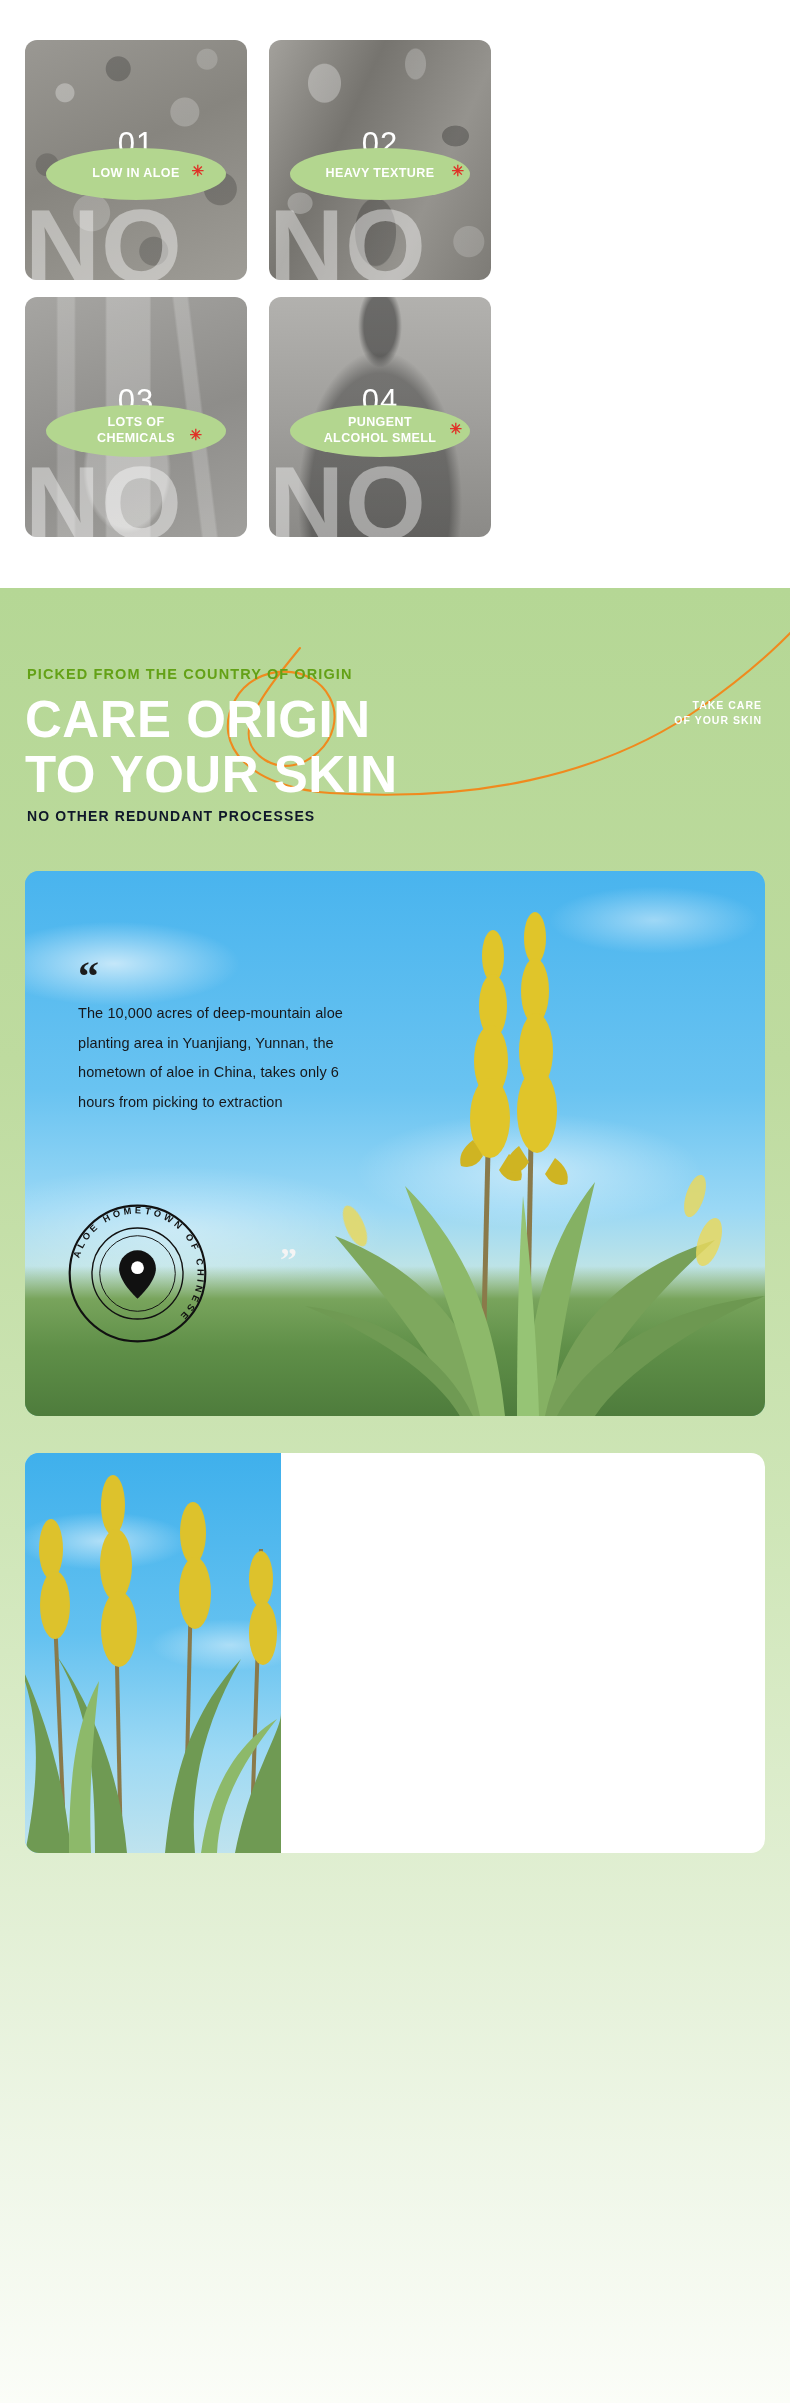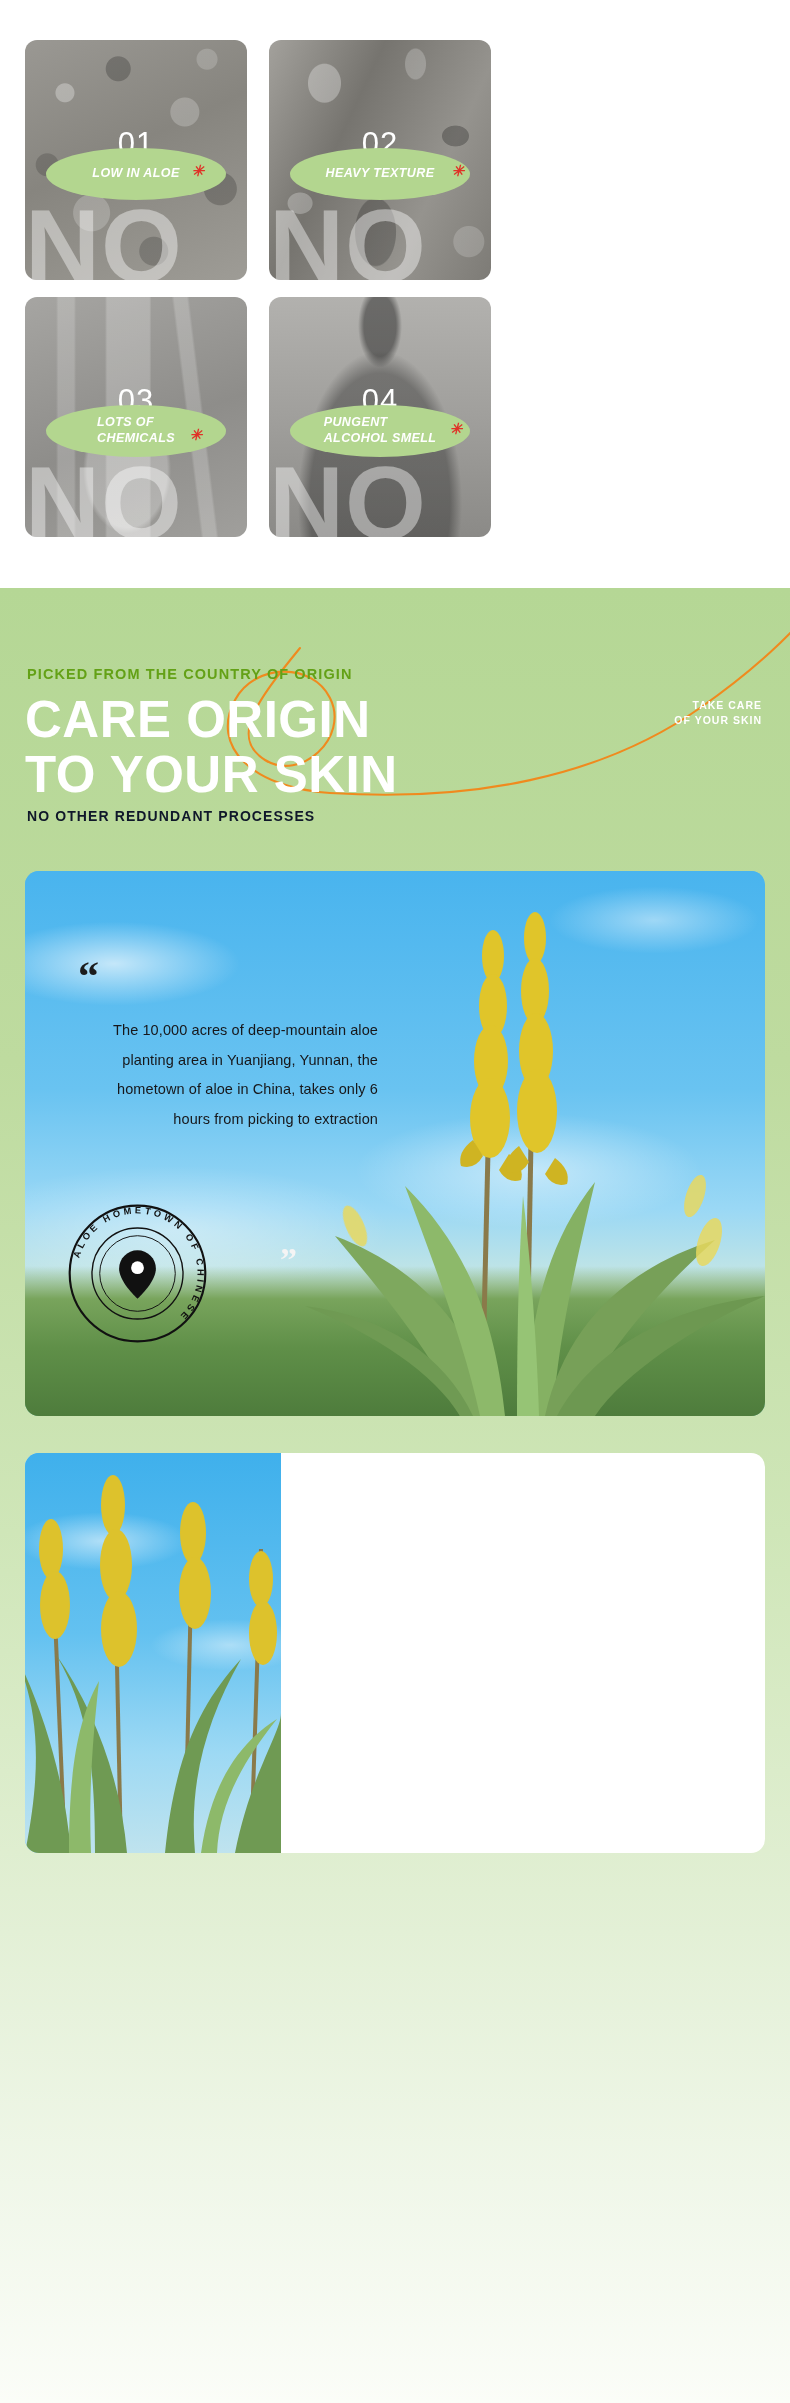--- a/index.html
+++ b/index.html
@@ -101,22 +101,21 @@
     left: 50%;
     top: 108px;
     transform: translateX(-50%);
     width: 180px;
     height: 52px;
     border-radius: 50%/50%;
     background: #b3d68f;
     display: flex;
     align-items: center;
     justify-content: center;
-    text-align: left;
-    font-style: italic;
+    text-align: center;
   }
   .pill .ptext {
     font-size: 12.5px;
     font-weight: 700;
     color: #ffffff;
     letter-spacing: .4px;
     line-height: 1.25;
   }
   .pill .ast {
     position: absolute;
@@ -213,27 +212,26 @@
     color: #1c1c1c;
     font-size: 42px;
     font-weight: 700;
     line-height: 1;
     font-family: "Liberation Serif", serif;
   }
   .quote-open { top: 84px; left: 53px; }
   .quote-close { top: 372px; left: 255px; font-size: 34px; color:#f4f4f4; }
   .quote-body {
     position: absolute;
-    top: 145px; left: 53px;
+    top: 128px; left: 53px;
     width: 300px;
     font-size: 14.5px;
     line-height: 29.5px;
     color: #17171a;
     letter-spacing: .1px;
-    text-align: right;
   }
   .stamp {
     position: absolute;
     top: 325px; left: 35px;
     width: 155px; height: 155px;
   }
 
   
   .featcard {
     position: absolute;

